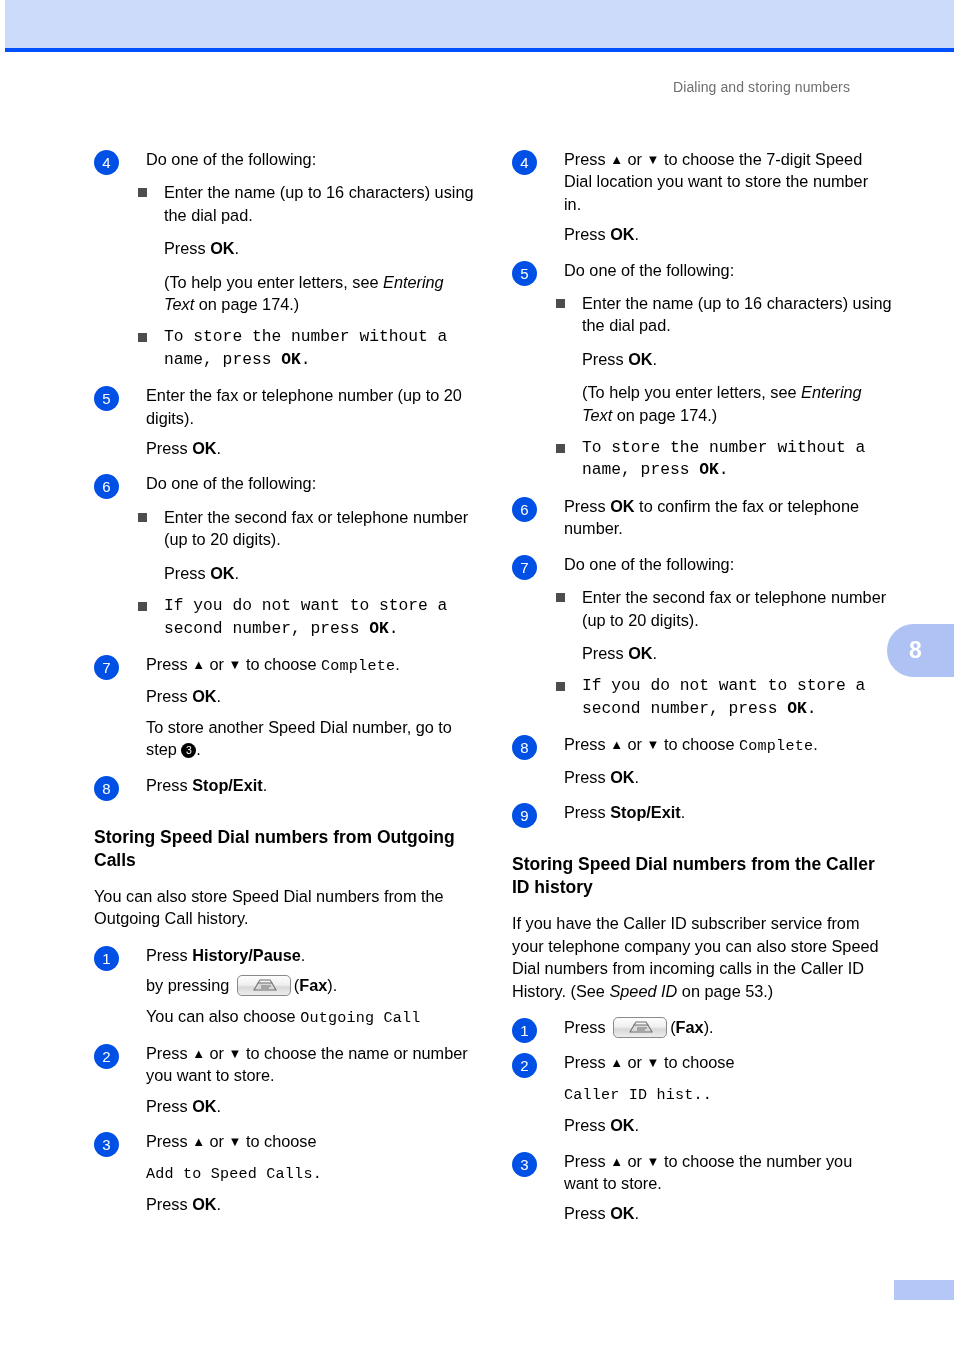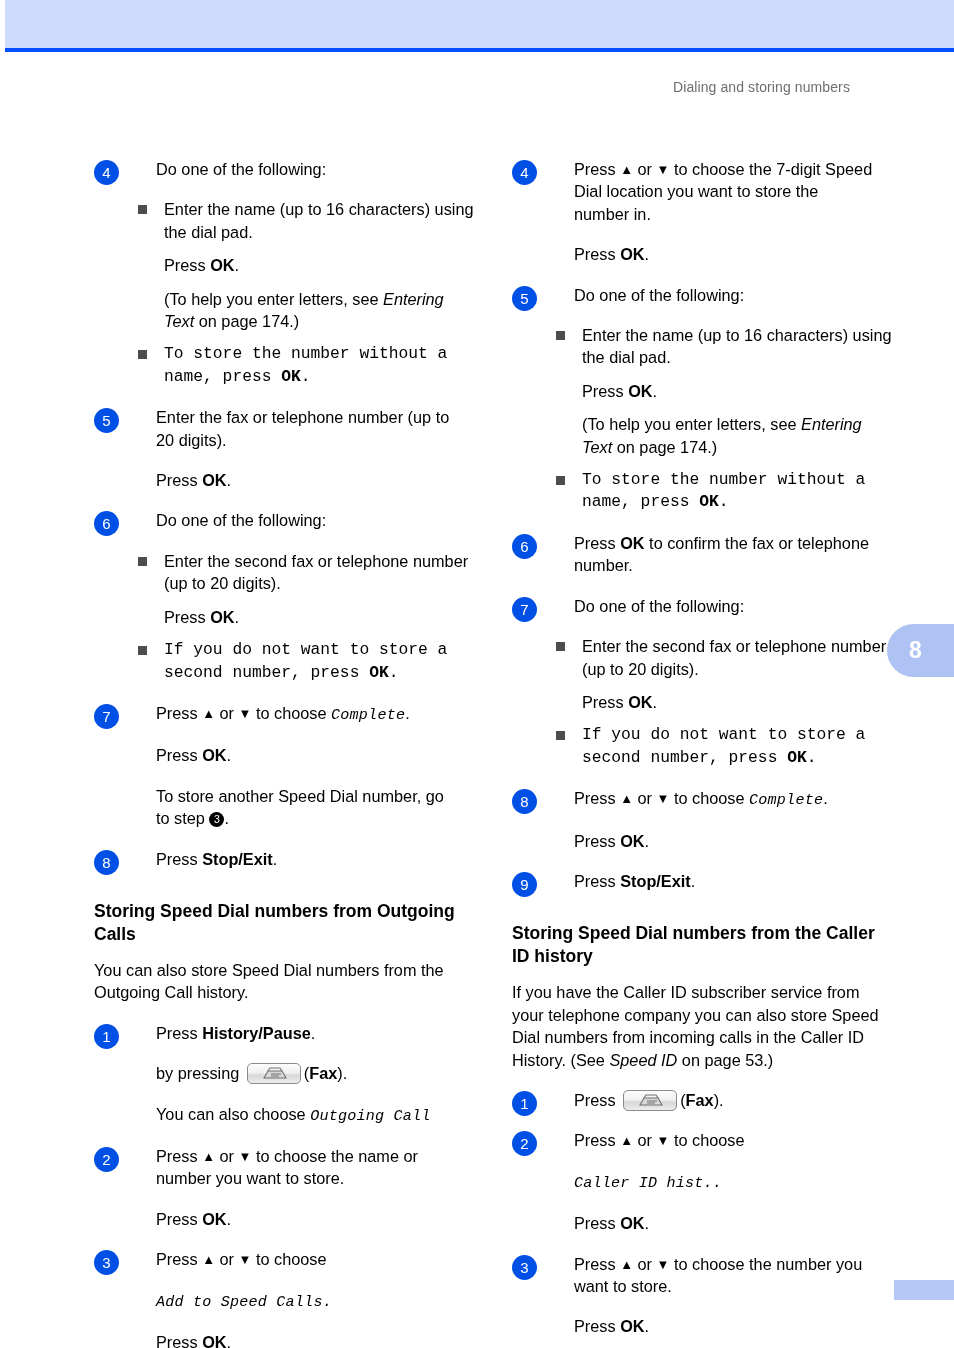--- a/index.html
+++ b/index.html
@@ -75,21 +75,21 @@
     text-align: center;
     font-family: "Liberation Sans", sans-serif;
   }
   .step-body {
     font-size: 16.3px;
     line-height: 22.4px;
   }
 
   
   .p {
-    margin: 18px;
+    margin: 8px;
   }
   .p + .p { margin-top: 0; }
 
   
   .bullets {
     margin: 11px 0 0 0;
     padding: 0;
     list-style: none;
   }
   .bullets > li {
@@ -110,21 +110,20 @@
     margin-top: 11px;
   }
 
   
   b, .bold { font-weight: bold; }
   .ital { font-style: italic; }
   .mono {
     font-family: "Liberation Mono", "DejaVu Sans Mono", monospace;
     font-size: 15.1px;
     letter-spacing: 0.2px;
-    font-style: italic;
   }
   .arrow { font-size: 13px; line-height: 0; position: relative; top: -1px; }
 
   
   .circ-num {
     display: inline-block;
     width: 15px;
     height: 15px;
     border-radius: 50%;
     background: #000000;

